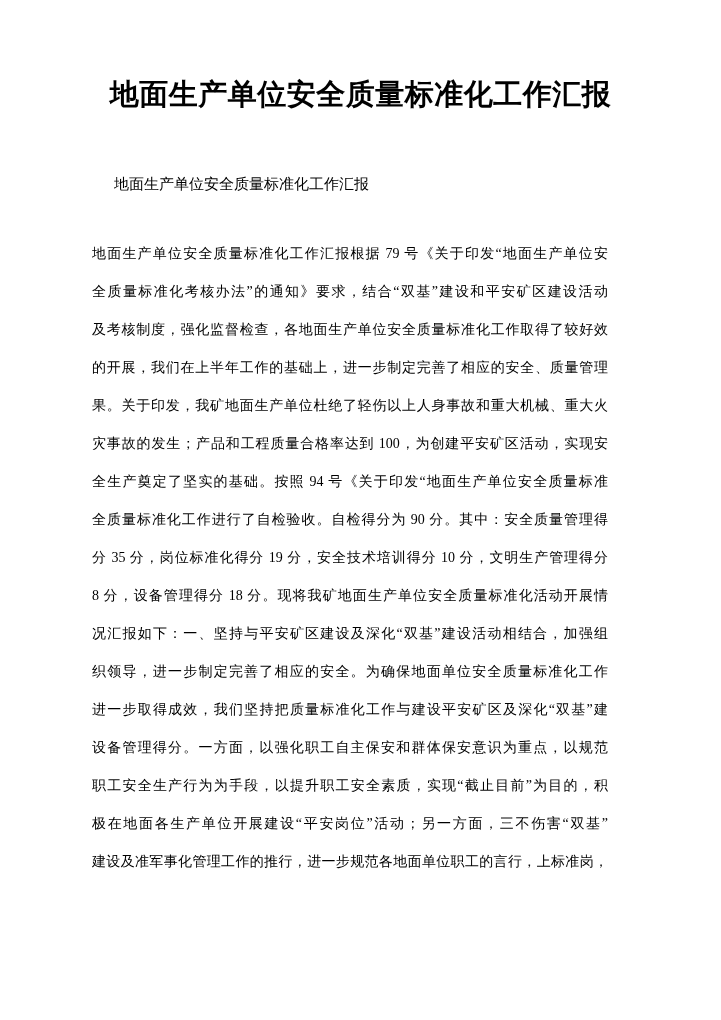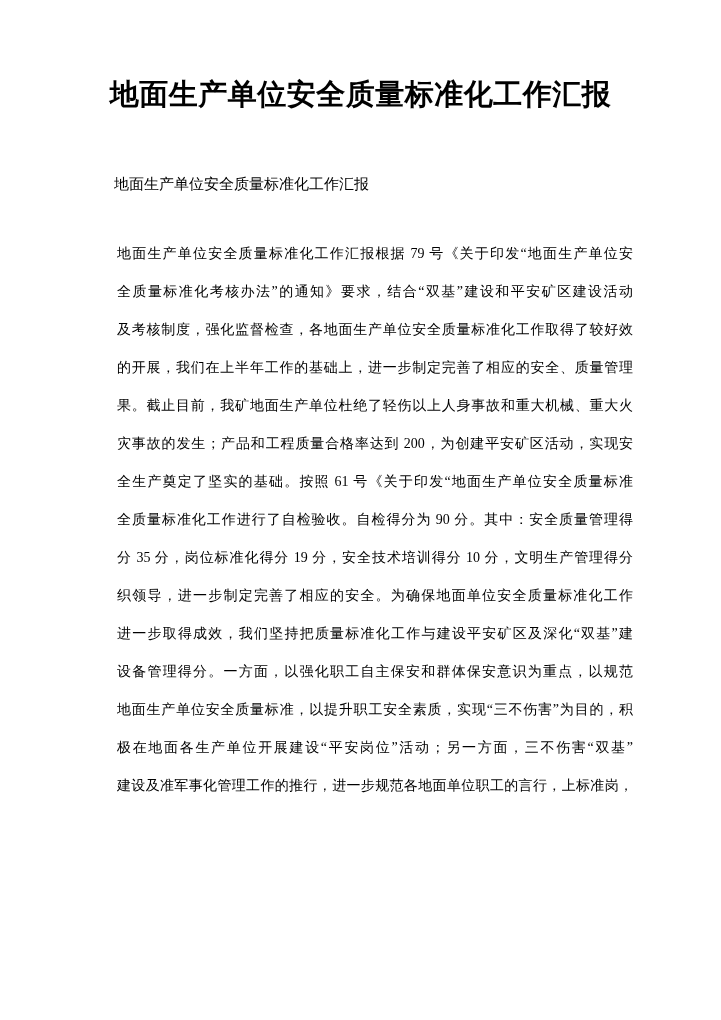--- a/index.html
+++ b/index.html
@@ -34,21 +34,21 @@
     top: 173px;
     left: 114px;
     margin: 0;
     font-size: 15px;
     line-height: 22px;
     font-weight: 400;
   }
   .doc-body {
     position: absolute;
     top: 235px;
-    left: 117px;
+    left: 92px;
     width: 516px;
   }
   .doc-line {
     height: 38px;
     line-height: 38px;
     font-size: 14px;
     text-align: justify;
     text-align-last: justify;
     overflow: hidden;
     white-space: nowrap;
@@ -58,25 +58,27 @@
 <body>
 
 <div class="page">
   <h1 class="doc-title">地面生产单位安全质量标准化工作汇报</h1>
   <p class="doc-subtitle">地面生产单位安全质量标准化工作汇报</p>
   <div class="doc-body">
     <div class="doc-line">地面生产单位安全质量标准化工作汇报根据 79 号《关于印发“地面生产单位安</div>
     <div class="doc-line">全质量标准化考核办法”的通知》要求，结合“双基”建设和平安矿区建设活动</div>
     <div class="doc-line">及考核制度，强化监督检查，各地面生产单位安全质量标准化工作取得了较好效</div>
     <div class="doc-line">的开展，我们在上半年工作的基础上，进一步制定完善了相应的安全、质量管理</div>
-    <div class="doc-line">果。截止目前，我矿地面生产单位杜绝了轻伤以上人身事故和重大机械、重大火</div>
-    <div class="doc-line">灾事故的发生；产品和工程质量合格率达到 200，为创建平安矿区活动，实现安</div>
-    <div class="doc-line">全生产奠定了坚实的基础。按照 61 号《关于印发“地面生产单位安全质量标准</div>
+    <div class="doc-line">果。关于印发，我矿地面生产单位杜绝了轻伤以上人身事故和重大机械、重大火</div>
+    <div class="doc-line">灾事故的发生；产品和工程质量合格率达到 100，为创建平安矿区活动，实现安</div>
+    <div class="doc-line">全生产奠定了坚实的基础。按照 94 号《关于印发“地面生产单位安全质量标准</div>
     <div class="doc-line">全质量标准化工作进行了自检验收。自检得分为 90 分。其中：安全质量管理得</div>
     <div class="doc-line">分 35 分，岗位标准化得分 19 分，安全技术培训得分 10 分，文明生产管理得分</div>
+    <div class="doc-line">8 分，设备管理得分 18 分。现将我矿地面生产单位安全质量标准化活动开展情</div>
+    <div class="doc-line">况汇报如下：一、坚持与平安矿区建设及深化“双基”建设活动相结合，加强组</div>
     <div class="doc-line">织领导，进一步制定完善了相应的安全。为确保地面单位安全质量标准化工作</div>
     <div class="doc-line">进一步取得成效，我们坚持把质量标准化工作与建设平安矿区及深化“双基”建</div>
     <div class="doc-line">设备管理得分。一方面，以强化职工自主保安和群体保安意识为重点，以规范</div>
-    <div class="doc-line">地面生产单位安全质量标准，以提升职工安全素质，实现“三不伤害”为目的，积</div>
+    <div class="doc-line">职工安全生产行为为手段，以提升职工安全素质，实现“截止目前”为目的，积</div>
     <div class="doc-line">极在地面各生产单位开展建设“平安岗位”活动；另一方面，三不伤害“双基”</div>
     <div class="doc-line">建设及准军事化管理工作的推行，进一步规范各地面单位职工的言行，上标准岗，</div>
   </div>
 </div>
 
 </body></html>

